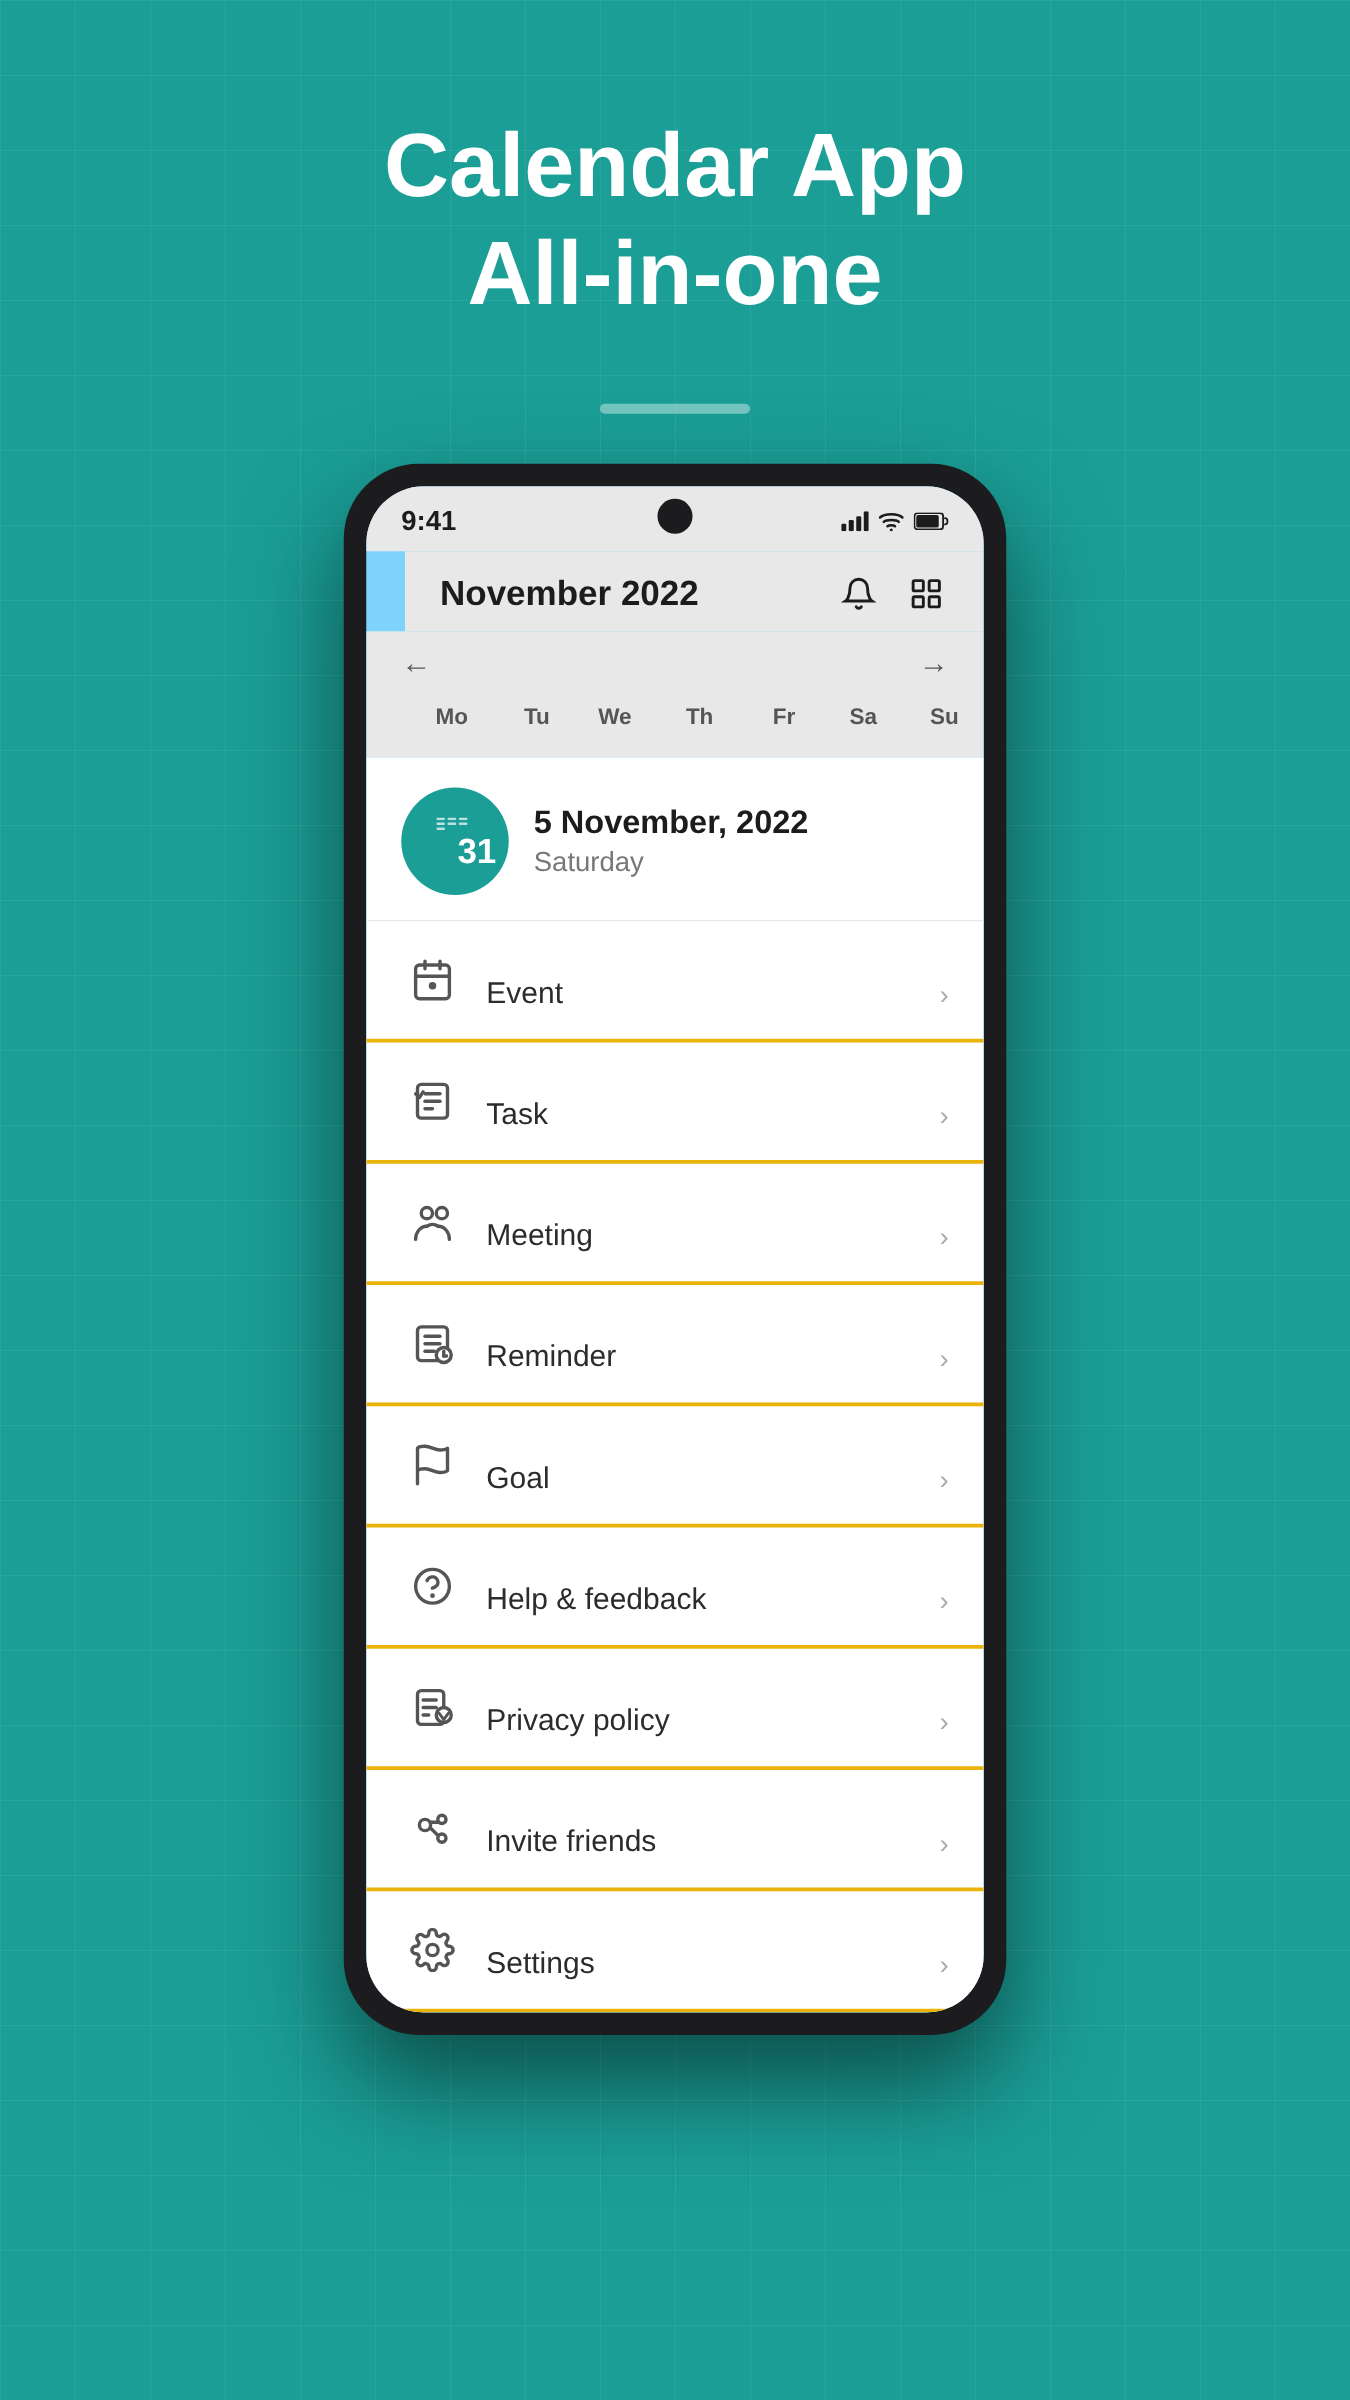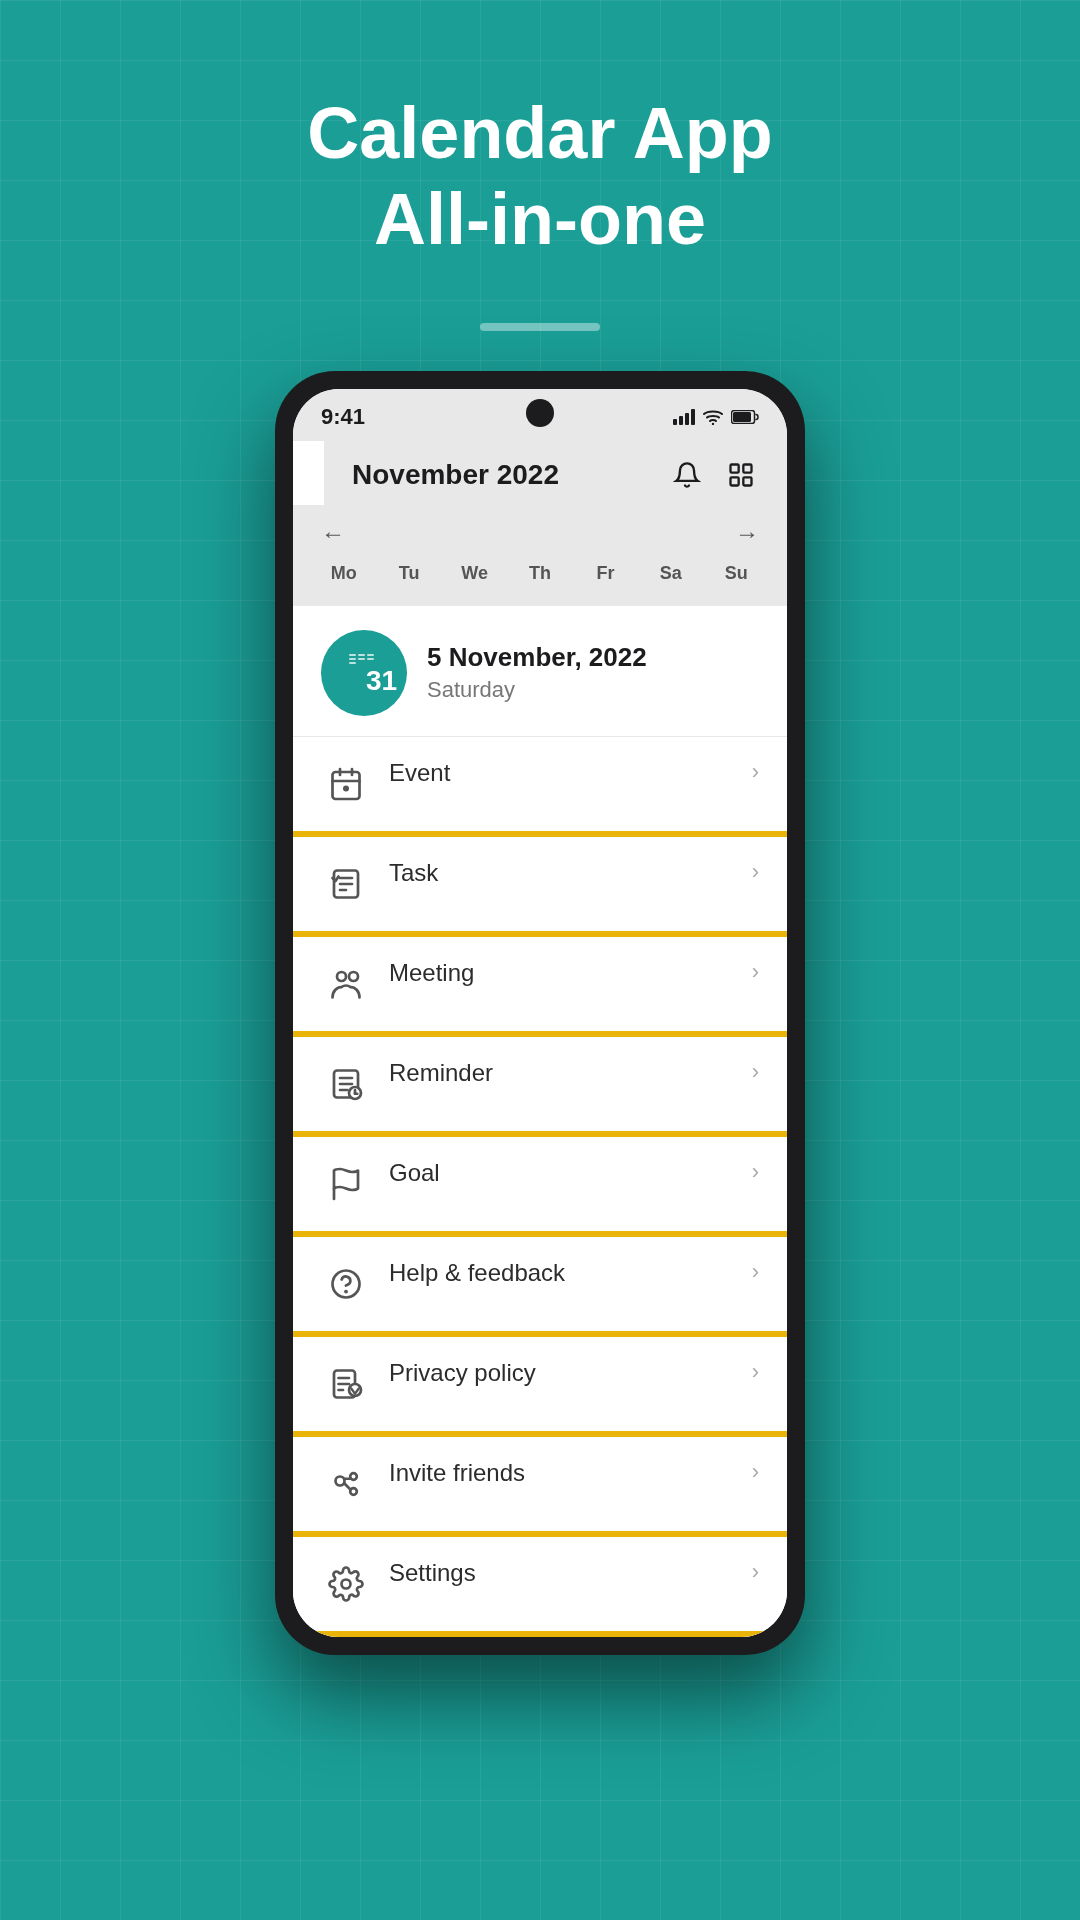--- a/index.html
+++ b/index.html
@@ -55,21 +55,21 @@
       z-index: 2;
       width: 530px;
       margin: 0 auto;
       background: #1c1c1e;
       border-radius: 60px;
       padding: 18px;
       box-shadow: 0 40px 80px rgba(0,0,0,0.5);
     }
 
     .phone-screen {
-      background: #ffffff;
+      background: #7dd3fc;
       border-radius: 46px;
       overflow: hidden;
       height: 1230px;
     }
 
     
     .status-bar {
       background: #e8e8e8;
       display: flex;
       justify-content: space-between;
@@ -151,21 +151,21 @@
 
     .nav-arrow {
       font-size: 24px;
       color: #555;
       cursor: pointer;
     }
 
     .day-headers {
       display: grid;
       grid-template-columns: repeat(7, 1fr);
-      text-align: center;
+      text-align: right;
       gap: 4px;
     }
 
     .day-label {
       font-size: 18px;
       font-weight: 600;
       color: #555;
       padding: 6px 0;
     }
 
@@ -219,23 +219,23 @@
 
     .date-day {
       font-size: 22px;
       color: #777;
       margin-top: 4px;
     }
 
     
     .menu-item {
       display: flex;
-      align-items: flex-start;
+      align-items: flex-end;
       padding: 22px 28px;
-      border-bottom: 6px solid #eab308;
+      border-bottom: 3px solid #eab308;
       cursor: pointer;
     }
 
     .menu-icon {
       width: 50px;
       height: 50px;
       display: flex;
       align-items: center;
       justify-content: center;
       flex-shrink: 0;

